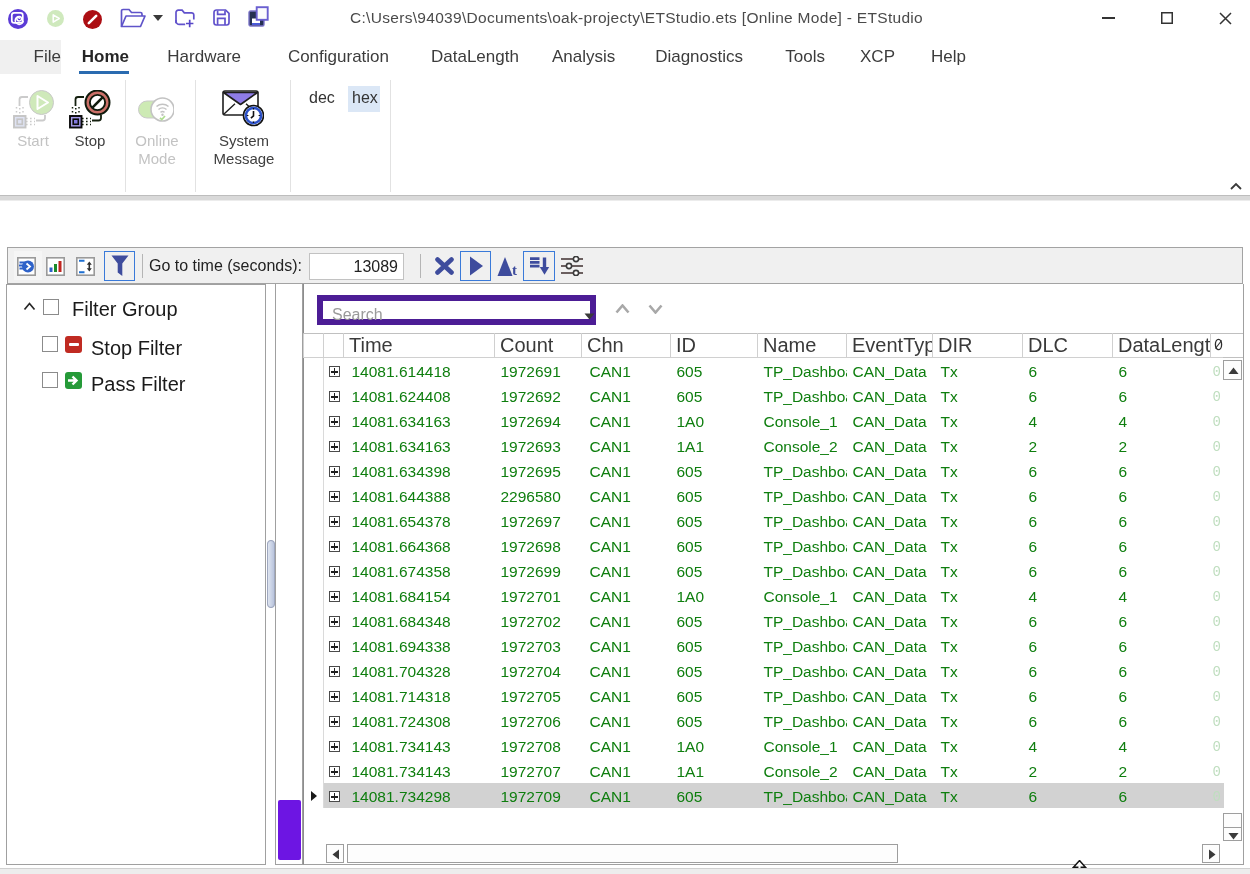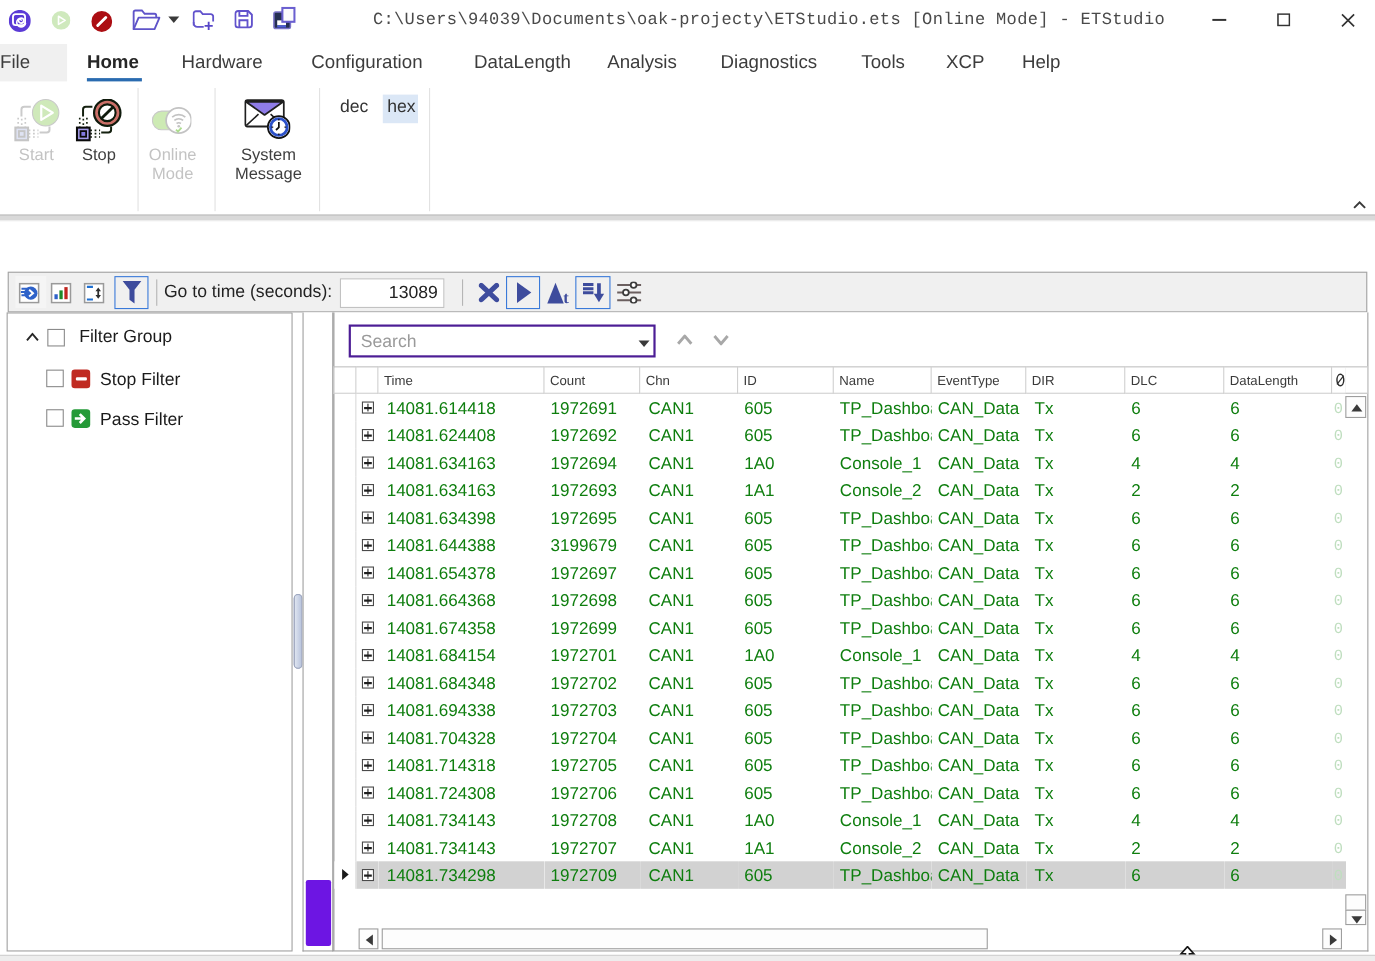--- a/index.html
+++ b/index.html
@@ -2,57 +2,57 @@
 <html><head>
 <meta charset="utf-8">
 <style>
 * { margin:0; padding:0; box-sizing:border-box; }
 html,body { background:#fff; }
 #root { position:relative; width:1250px; height:874px; background:#fff;
   font-family:"Liberation Sans", sans-serif; overflow:hidden; }
 .abs { position:absolute; }
 
 #titlebar { position:absolute; left:0; top:0; width:1250px; height:37px; background:#fff; }
-#titletext { position:absolute; top:9px; left:339px; font-size:15.5px; color:#4a4a4a; letter-spacing:0.3px;font-family:Liberation Mono, monospace; }
+#titletext { position:absolute; top:9px; left:350px; font-size:15.5px; color:#4a4a4a; letter-spacing:0.3px; }
 
 #tabs { position:absolute; left:0; top:37px; width:1250px; height:40px; background:#fff; }
-.tab { position:absolute; top:0; height:40px; line-height:40px; font-size:17px; color:#3c3c3c; text-align:left; }
+.tab { position:absolute; top:0; height:40px; line-height:40px; font-size:17px; color:#3c3c3c; text-align:right; }
 
 #ribbon { position:absolute; left:0; top:77px; width:1250px; height:119px; background:#fff; }
 .gsep { position:absolute; top:3px; height:112px; width:1px; background:#e2e2e2; }
 .rlabel { position:absolute; font-size:15px; color:#3f3f3f; text-align:center; line-height:18px; }
 .rlabel.dis { color:#c3c3c3; }
 
 #band { position:absolute; left:0; top:195px; width:1250px; height:6px; background:#d9d9d9; border-top:1px solid #bdbdbd; border-bottom:1px solid #ececec;}
 
 #tracehdr { position:absolute; left:0; top:200px; width:1250px; height:47px; background:#fff; }
 #tracetitle { position:absolute; left:11px; top:10px; font-size:21px; color:#1b6ac9; }
 
 #toolbar { position:absolute; left:7px; top:247px; width:1236px; height:37px; background:#f0f0f0; border:1px solid #a3a3a3; }
 .tsep { position:absolute; top:6px; height:24px; width:1px; background:#b5b5b5; }
 #gototime { position:absolute; left:141px; top:9px; font-size:16px; color:#222; }
 #timebox { position:absolute; left:301px; top:5px; width:95px; height:27px; background:#fff; border:1px solid #c2c2c2; font-size:16px; color:#222; text-align:right; line-height:25px; padding-right:5px; }
 .selbox { position:absolute; border:1px solid #3a7ad9; background:#f0f0f0; }
 
 #treepanel { position:absolute; left:6px; top:284px; width:260px; height:581px; background:#fff; border:1px solid #a0a0a0; }
 .cb { position:absolute; width:16px; height:16px; background:#fff; border:1px solid #8b8b8b; }
-.treelabel { position:absolute; font-size:16px; color:#1a1a1a; }
+.treelabel { position:absolute; font-size:20px; color:#1a1a1a; }
 
 #splitpill { position:absolute; left:267px; top:540px; width:8px; height:68px; background:linear-gradient(90deg,#dfe5f0,#b9c4dd); border:1px solid #9fa8c0; border-radius:4px; }
 
 #markercol { position:absolute; left:275px; top:284px; width:28px; height:581px; background:#fff; border-left:1px solid #a0a0a0; border-right:1px solid #a0a0a0; border-bottom:1px solid #a0a0a0; }
 #purplerect { position:absolute; left:278px; top:800px; width:23px; height:60px; background:#6d15e3; border-radius:2px; }
 #gridbox { position:absolute; left:303px; top:284px; width:941px; height:581px; background:#fff; border-left:1px solid #8d8d8d; border-right:1px solid #a0a0a0; border-bottom:1px solid #a0a0a0;}
 
-#searchbox { position:absolute; left:317px; top:295px; width:279px; height:30px; background:#fff; border:2px solid #4c1d95; }
+#searchbox { position:absolute; left:317px; top:295px; width:279px; height:30px; background:#fff; border:6px solid #4c1d95; }
 #searchbox span { position:absolute; left:9px; top:5px; font-size:16px; color:#9a9a9a; }
 
 #grid { position:absolute; left:303px; top:333px; width:920px; }
 table { border-collapse:collapse; table-layout:fixed; width:920px; font-size:15.5px; }
-th { font-weight:normal; font-size:12px; color:#3a3a3a; text-align:left; border:1px solid #d0d0d0; border-top:1px solid #c0c0c0; height:24px; padding:0 0 0 5px; background:#fff; white-space:nowrap; overflow:hidden; }
+th { font-weight:normal; font-size:20px; color:#3a3a3a; text-align:left; border:1px solid #d0d0d0; border-top:1px solid #c0c0c0; height:24px; padding:0 0 0 5px; background:#fff; white-space:nowrap; overflow:hidden; }
 td { color:#0e7e0e; height:25px; line-height:22px; padding:3px 0 0 6px; white-space:nowrap; overflow:hidden; }
 tr.sel td { background:#d2d2d2; }
 .exp { display:inline-block; width:11px; height:11px; border:1px solid #4b4b4b; position:relative; background:#fff; vertical-align:middle; margin-top:-2px;}
 .exp::before { content:""; position:absolute; left:1px; top:3.75px; width:7px; height:1.5px; background:#1e1e1e; }
 .exp::after { content:""; position:absolute; left:3.75px; top:1px; width:1.5px; height:7px; background:#1e1e1e; }
 td.zero { color:#bfdebf; font-family:"Liberation Mono",monospace; font-size:14px; }
 td.ind { border-right:1px solid #dadada; }
 tr.sel td.ind { background:#fff; }
 
 .sbbtn { position:absolute; background:#fdfdfd; border:1px solid #9e9e9e; }
@@ -408,21 +408,21 @@
             <td>CAN_Data</td>
             <td style="padding:3px 0 0 8px">Tx</td>
             <td>6</td>
             <td>6</td>
             <td class="zero" style="padding:3px 0 0 2px">0</td>
           </tr>
 <tr>
             <td class="ind"></td>
             <td style="padding:3px 0 0 5px"><span class="exp"></span></td>
             <td style="padding:3px 0 0 8px">14081.644388</td>
-            <td>3199679</td>
+            <td>2296580</td>
             <td style="padding:3px 0 0 8px">CAN1</td>
             <td>605</td>
             <td>TP_Dashboa</td>
             <td>CAN_Data</td>
             <td style="padding:3px 0 0 8px">Tx</td>
             <td>6</td>
             <td>6</td>
             <td class="zero" style="padding:3px 0 0 2px">0</td>
           </tr>
 <tr>

